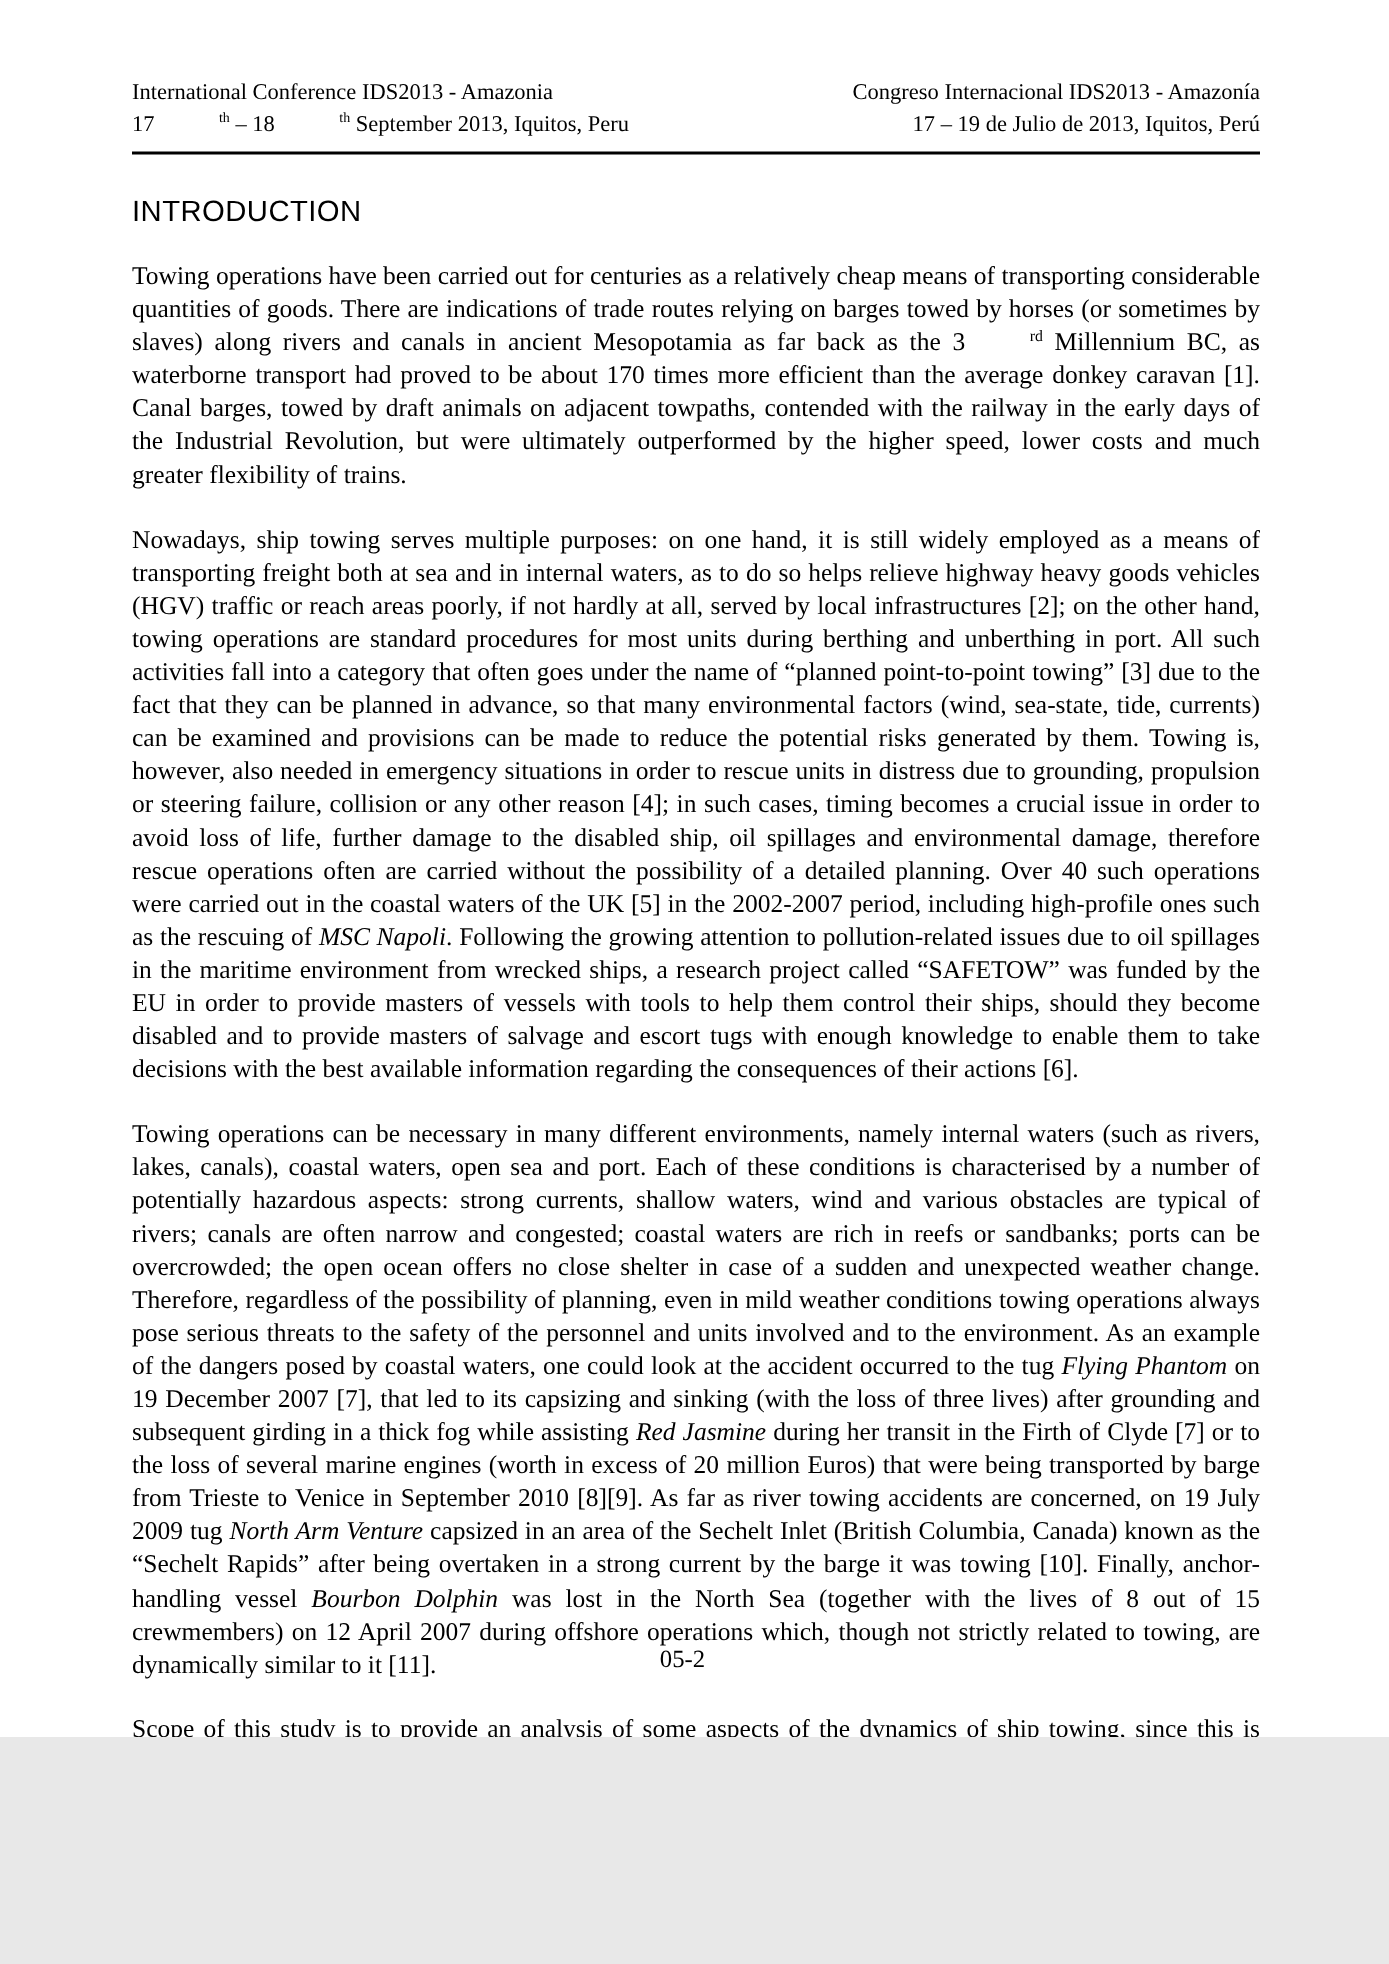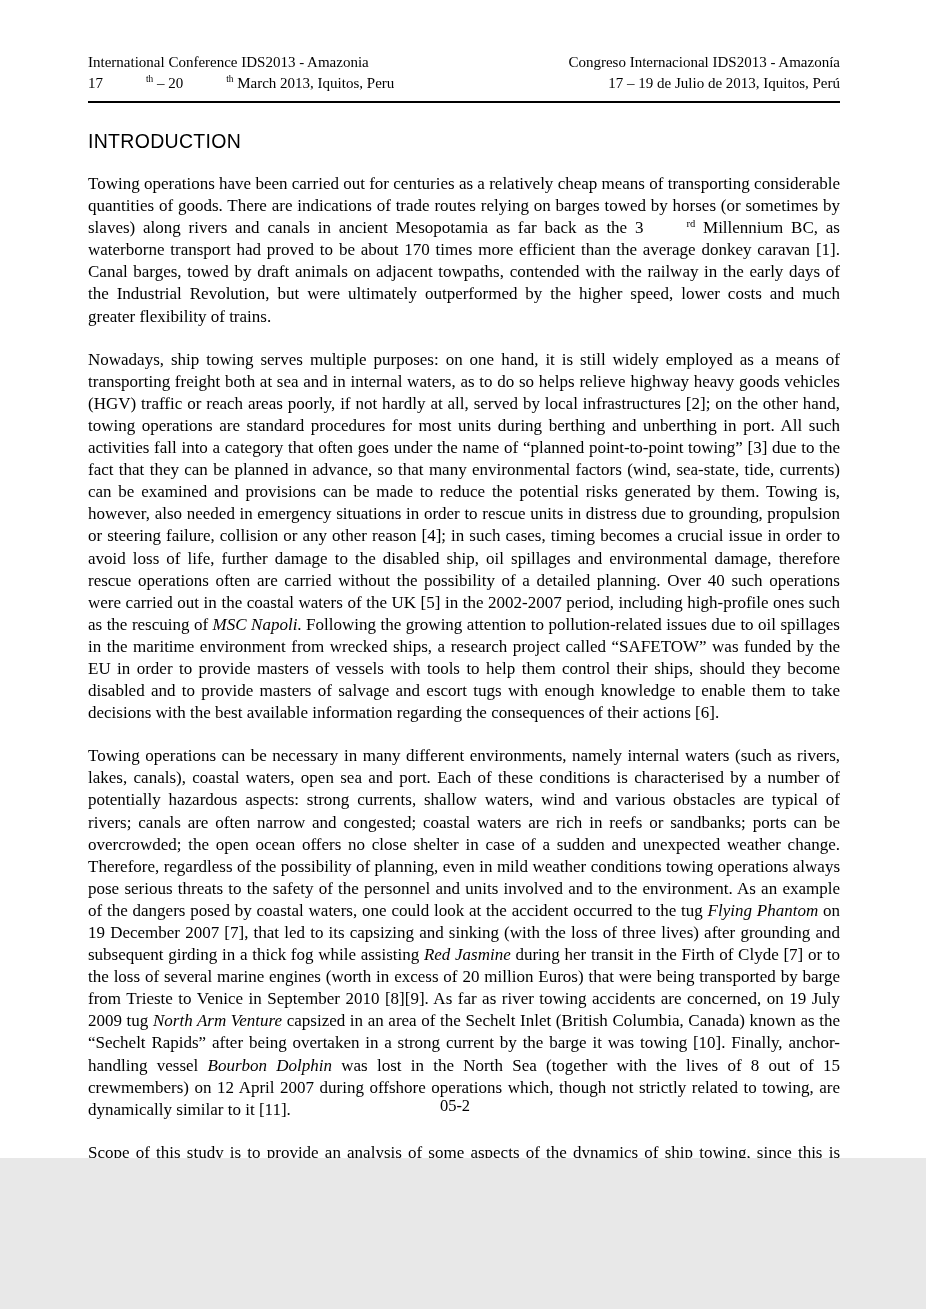--- a/index.html
+++ b/index.html
@@ -53,21 +53,21 @@
   }
 </style>
 </head>
 <body>
 
 <div class="page">
 
   <div class="header">
     <div class="header-left">
       <div><span>International Conference IDS2013 - Amazonia</span></div>
-      <div><span>17</span><sup>th</sup><span> – 20</span><sup>th</sup><span> March 2013, Iquitos, Peru</span></div>
+      <div><span>17</span><sup>th</sup><span> – 18</span><sup>th</sup><span> September 2013, Iquitos, Peru</span></div>
     </div>
     <div class="header-right">
       <div><span>Congreso Internacional IDS2013 - Amazonía</span></div>
       <div><span>17 – 19 de Julio de 2013, Iquitos, Perú</span></div>
     </div>
   </div>
 
   <hr class="header-rule">
 
   <h1 class="section-title">INTRODUCTION</h1>

